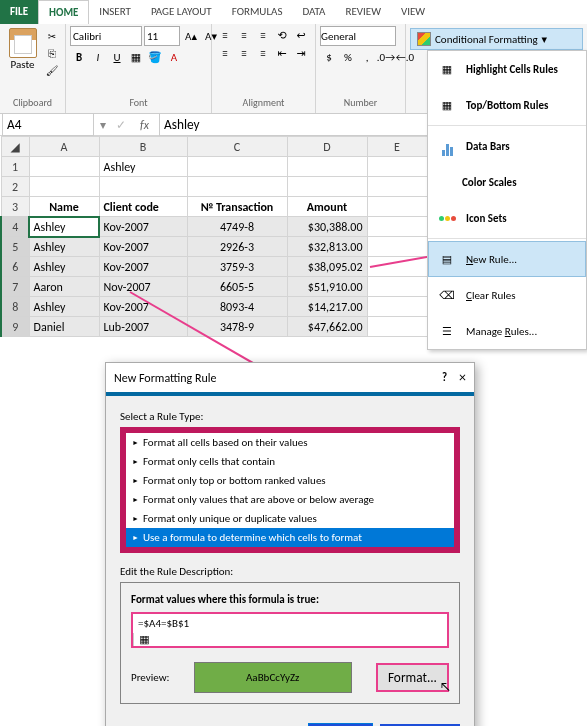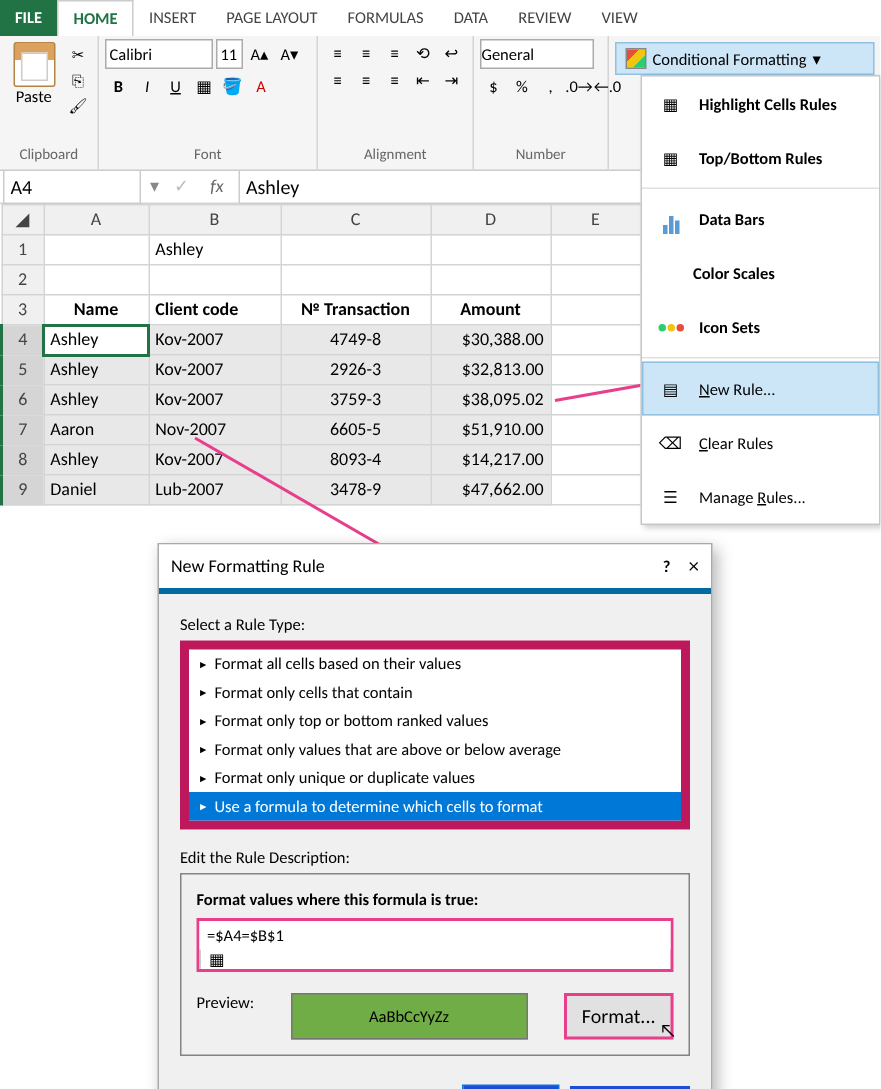--- a/index.html
+++ b/index.html
@@ -18,21 +18,21 @@
   .group-content { flex: 1; display: flex; align-items: flex-start; gap: 2px; padding-top: 2px; }
   .paste-btn { display: flex; flex-direction: column; align-items: center; width: 38px; }
   .paste-icon { width: 28px; height: 30px; background: linear-gradient(#dba25f 0 40%, #fff 40%); border: 1px solid #b38445; border-radius: 2px; position: relative; }
   .paste-icon::after { content:''; position:absolute; top:6px; left:4px; right:4px; bottom:3px; background:#fff; border:1px solid #ccc; }
   .mini-btns { display: flex; flex-direction: column; gap: 1px; }
   .mini { width: 18px; height: 16px; border: 1px solid transparent; display: flex; align-items: center; justify-content: center; font-size: 10px; }
   
   .font-row { display: flex; gap: 2px; align-items: center; margin-bottom: 2px; }
   .font-select { border: 1px solid #ababab; background: #fff; font-size: 11px; height: 20px; }
   .fs-name { width: 72px; padding: 0 2px; }
-  .fs-size { width: 18px; padding: 0 2px; }
+  .fs-size { width: 36px; padding: 0 2px; }
   .btn-row { display: flex; gap: 1px; }
   .rbtn { min-width: 18px; height: 18px; display: flex; align-items: center; justify-content: center; font-size: 11px; border: 1px solid transparent; }
   
   .cf-dropdown { background: #cde6f7; border: 1px solid #92c0e0; padding: 3px 6px; font-size: 11px; display: flex; align-items: center; gap: 4px; height: 22px; }
   .cf-icon { width: 14px; height: 14px; background: linear-gradient(135deg,#e74c3c 0 33%,#f1c40f 33% 66%,#2ecc71 66%); border: 1px solid #888; }
   
   
   .cf-menu { position: absolute; top: 50px; right: 0; width: 160px; background: #fff; border: 1px solid #c6c6c6; box-shadow: 2px 2px 4px rgba(0,0,0,0.2); z-index: 10; font-size: 11px; }
   .cf-item { display: flex; align-items: center; gap: 8px; padding: 8px 8px; cursor: pointer; }
   .cf-item:hover, .cf-item.hover { background: #cde6f7; border: 1px solid #92c0e0; padding: 7px 7px; }
@@ -76,21 +76,21 @@
   .dlg-body { padding: 10px 14px; }
   .section-label { margin: 4px 0; }
   .rule-list { border: 6px solid #be185d; background: #fff; margin-bottom: 12px; }
   .rule-item { padding: 3px 6px; display: flex; align-items: center; gap: 4px; }
   .rule-item::before { content: '►'; font-size: 7px; }
   .rule-item.selected { background: #0078d7; color: #fff; }
   .desc-box { border: 1px solid #838383; padding: 10px; background: #f0f0f0; }
   .formula-input { display: flex; border: 2px solid #e83e8c; background: #fff; margin: 6px 0 14px 0; flex-direction: column; }
   .formula-input input { flex: 1; border: none; padding: 3px 5px; font-size: 11px; outline: none; }
   .range-picker { width: 22px; display:flex; align-items:center; justify-content:center; border-left: 1px solid #ccc; }
-  .preview-row { display: flex; gap: 24px; }
+  .preview-row { display: flex; align-items: center; gap: 24px; }
   .preview-box { flex: 1; background: #70ad47; color: #000; text-align: center; padding: 8px 0; border: 1px solid #777; }
   .format-btn { border: 2px solid #e83e8c; background: #e1e1e1; padding: 4px 10px; position: relative; }
   .cursor { position: absolute; right: -4px; bottom: -4px; font-size: 13px; }
   .dlg-buttons { display: flex; justify-content: flex-end; gap: 8px; padding: 10px 14px; }
   .dlg-btn { background: #e1e1e1; border: 3px solid #1d4ed8; padding: 3px 22px; font-size: 11px; }
   .dlg-btn.ok { outline: 1px solid #0078d7; }
   
   .underline-accel { text-decoration: underline; }
 </style>
 </head>

